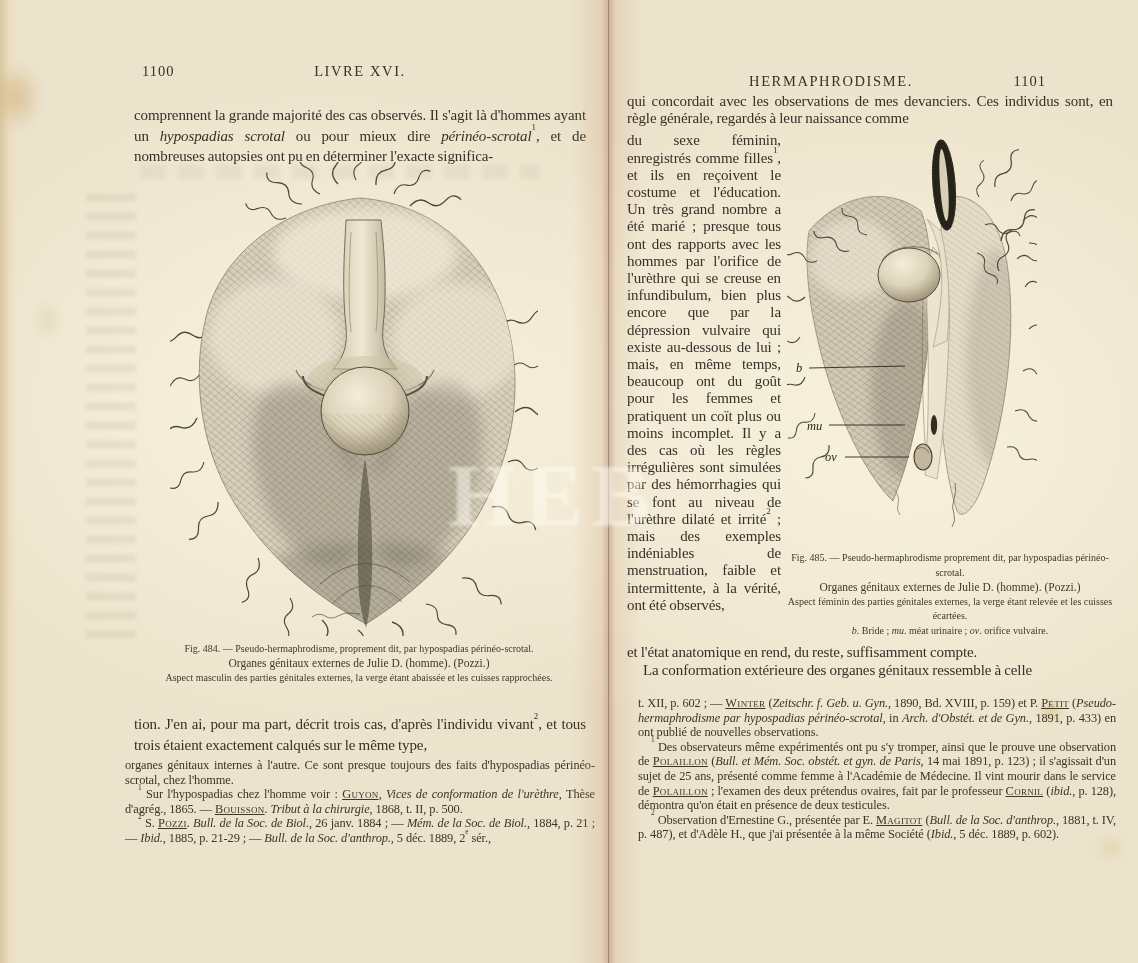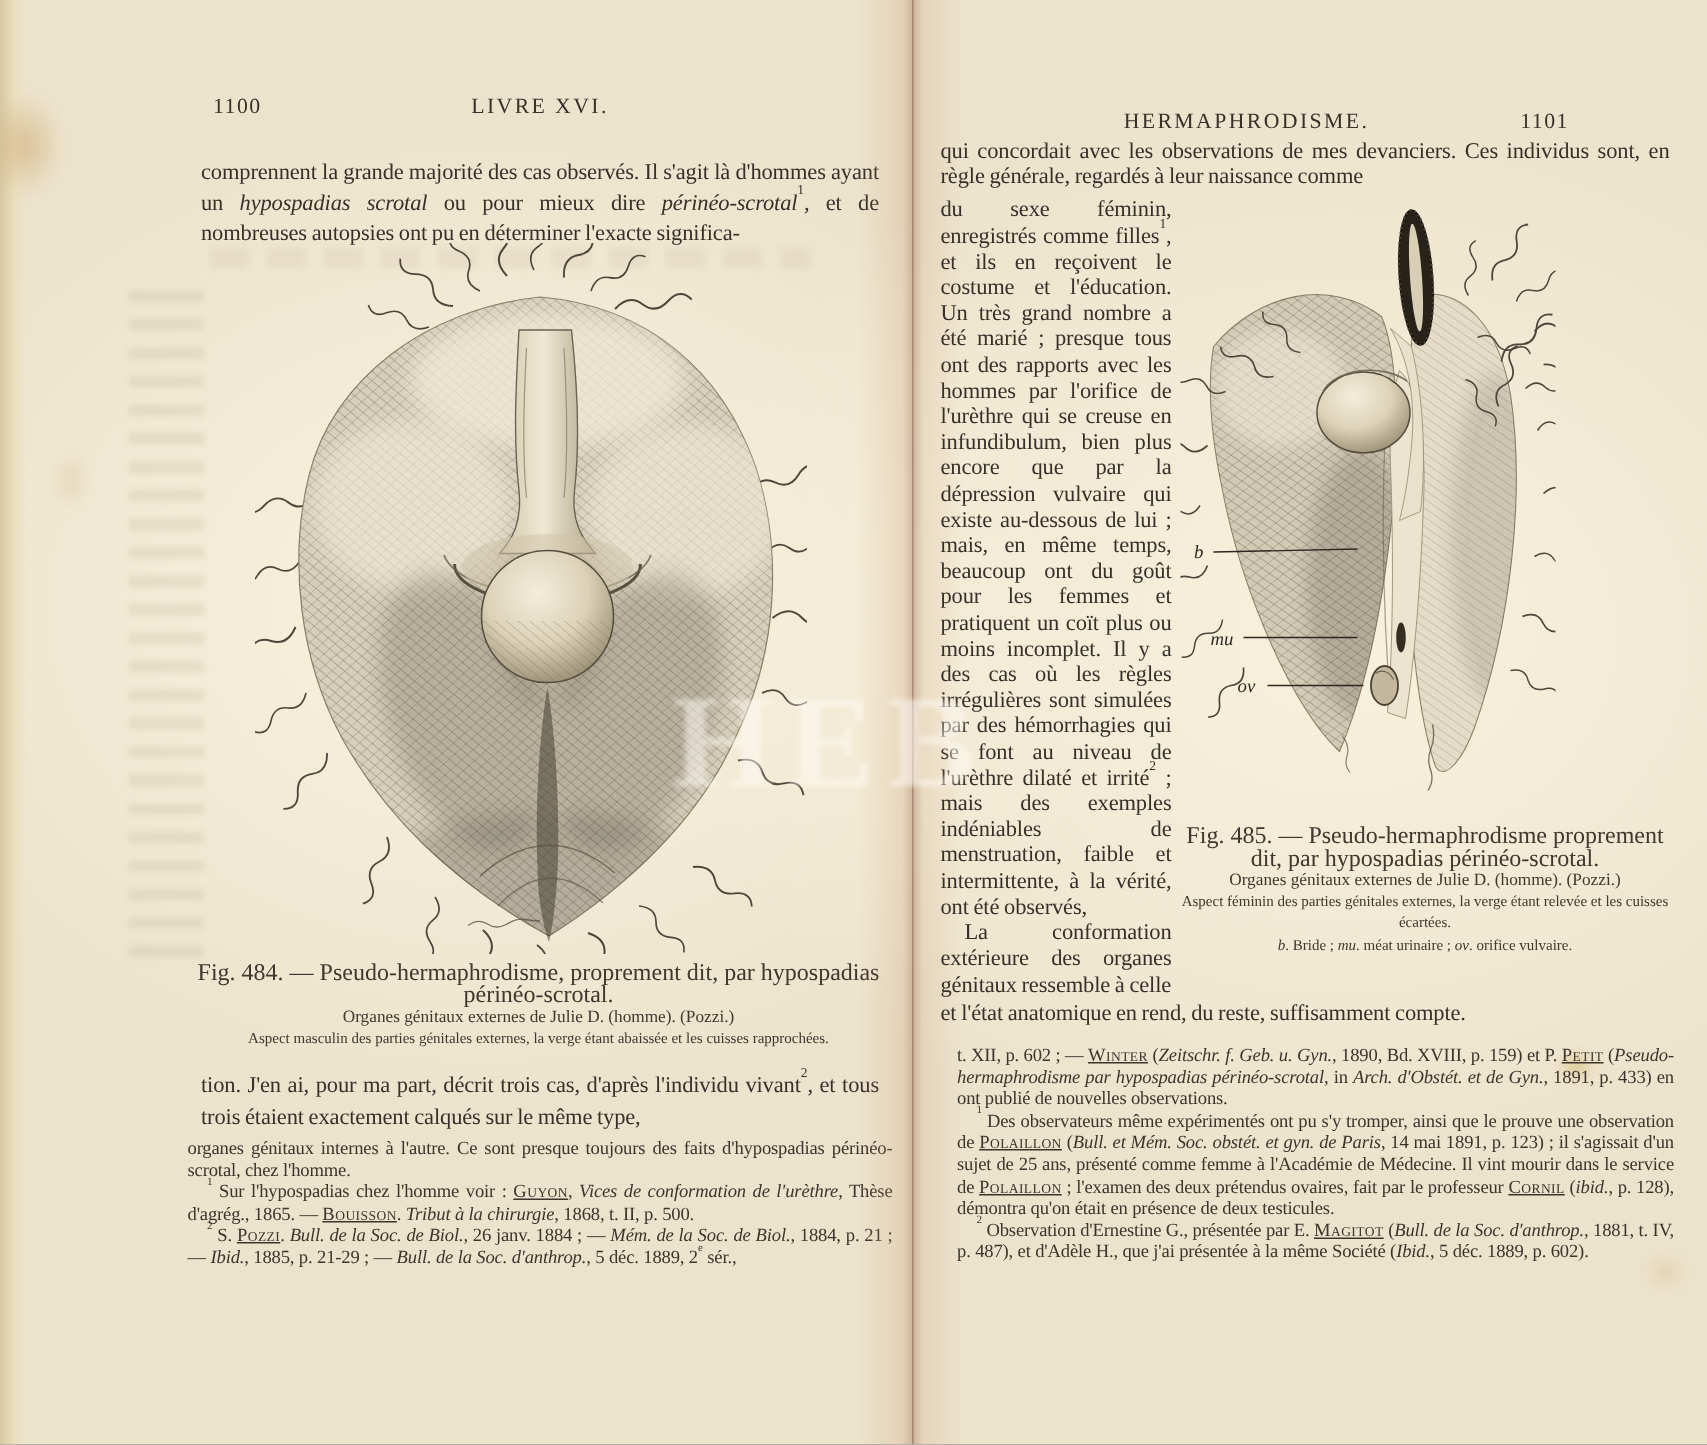--- a/index.html
+++ b/index.html
@@ -40,21 +40,21 @@
   .it{font-style:italic;font-family:Liberation Serif, serif;}
   .sc{font-variant:small-caps;letter-spacing:.3px;text-decoration:underline;}
   sup{font-size:.6em;line-height:0;position:relative;top:-.45em;}
 
   .lp-header{left:134px;top:62px;width:452px;text-align:center;}
   .lp-header .pagenum{position:absolute;left:8px;top:1px;}
   .lp-intro{left:134px;top:90px;width:452px;}
   .fig484{left:170px;top:162px;}
   .cap{color:#3f382e;}
   .lp-caption{left:106px;top:641px;width:506px;text-align:center;}
-  .cap1{font-size:16px;line-height:15px;}
+  .cap1{font-size:10px;line-height:15px;}
   .cap2{font-size:11.5px;line-height:14.5px;}
   .cap3{font-size:10px;line-height:14.5px;}
   .lp-after{left:134px;top:699px;width:452px;}
   .footnotes{font-size:12.4px;line-height:14.6px;text-align:justify;color:#3b352c;
     letter-spacing:-.1px;}
   .footnotes p{margin:0;}
   .footnotes p.fnind{text-indent:13px;}
   .lp-foot{left:125px;top:758px;width:470px;}
 
   .rp-header{left:626px;top:72px;width:486px;text-align:center;}
@@ -319,22 +319,22 @@
         <div class="rp-caption">
           <div class="cap cap1">Fig. 485. — Pseudo-hermaphrodisme proprement dit, par hypospadias périnéo-scrotal.</div>
           <div class="cap cap2">Organes génitaux externes de Julie D. (homme). (Pozzi.)</div>
           <div class="cap cap3">Aspect féminin des parties génitales externes, la verge étant relevée et les cuisses écartées.</div>
           <div class="cap cap3"><span class="it">b</span><span>. Bride ; </span><span class="it">mu</span><span>. méat urinaire ; </span><span class="it">ov</span><span>. orifice vulvaire.</span></div>
         </div>
       </div>
 
       <p class="body-text rp-coltext"><span>du sexe féminin, enregistrés comme filles</span><sup>1</sup><span>, et ils en reçoivent le costume et l'éducation. Un très grand nombre a été marié ; presque tous ont des rapports avec les hommes par l'orifice de l'urèthre qui se creuse en infundibulum, bien plus encore que par la dépression vulvaire qui existe au-dessous de lui ; mais, en même temps, beaucoup ont du goût pour les femmes et pratiquent un coït plus ou moins incomplet. Il y a des cas où les règles irrégulières sont simulées par des hémorrhagies qui se font au niveau de l'urèthre dilaté et irrité</span><sup>2</sup><span> ; mais des exemples indéniables de menstruation, faible et intermittente, à la vérité, ont été observés,</span></p>
 
+      <p class="body-text rp-closing">et l'état anatomique en rend, du reste, suffisamment compte.</p>
       <p class="body-text rp-closing2">La conformation extérieure des organes génitaux ressemble à celle</p>
-      <p class="body-text rp-closing">et l'état anatomique en rend, du reste, suffisamment compte.</p>
     </div>
 
     <div class="abs footnotes rp-foot">
       <p><span>t. XII, p. 602 ; — </span><span class="sc">Winter</span><span> (</span><span class="it">Zeitschr. f. Geb. u. Gyn.</span><span>, 1890, Bd. XVIII, p. 159) et P. </span><span class="sc">Petit</span><span> (</span><span class="it">Pseudo-hermaphrodisme par hypospadias périnéo-scrotal</span><span>, in </span><span class="it">Arch. d'Obstét. et de Gyn.</span><span>, 1891, p. 433) en ont publié de nouvelles observations.</span></p>
       <p class="fnind"><sup>1</sup><span> Des observateurs même expérimentés ont pu s'y tromper, ainsi que le prouve une observation de </span><span class="sc">Polaillon</span><span> (</span><span class="it">Bull. et Mém. Soc. obstét. et gyn. de Paris</span><span>, 14 mai 1891, p. 123) ; il s'agissait d'un sujet de 25 ans, présenté comme femme à l'Académie de Médecine. Il vint mourir dans le service de </span><span class="sc">Polaillon</span><span> ; l'examen des deux prétendus ovaires, fait par le professeur </span><span class="sc">Cornil</span><span> (</span><span class="it">ibid.</span><span>, p. 128), démontra qu'on était en présence de deux testicules.</span></p>
       <p class="fnind"><sup>2</sup><span> Observation d'Ernestine G., présentée par E. </span><span class="sc">Magitot</span><span> (</span><span class="it">Bull. de la Soc. d'anthrop.</span><span>, 1881, t. IV, p. 487), et d'Adèle H., que j'ai présentée à la même Société (</span><span class="it">Ibid.</span><span>, 5 déc. 1889, p. 602).</span></p>
     </div>
   </div>
 
   <div class="watermark">HEB</div>

